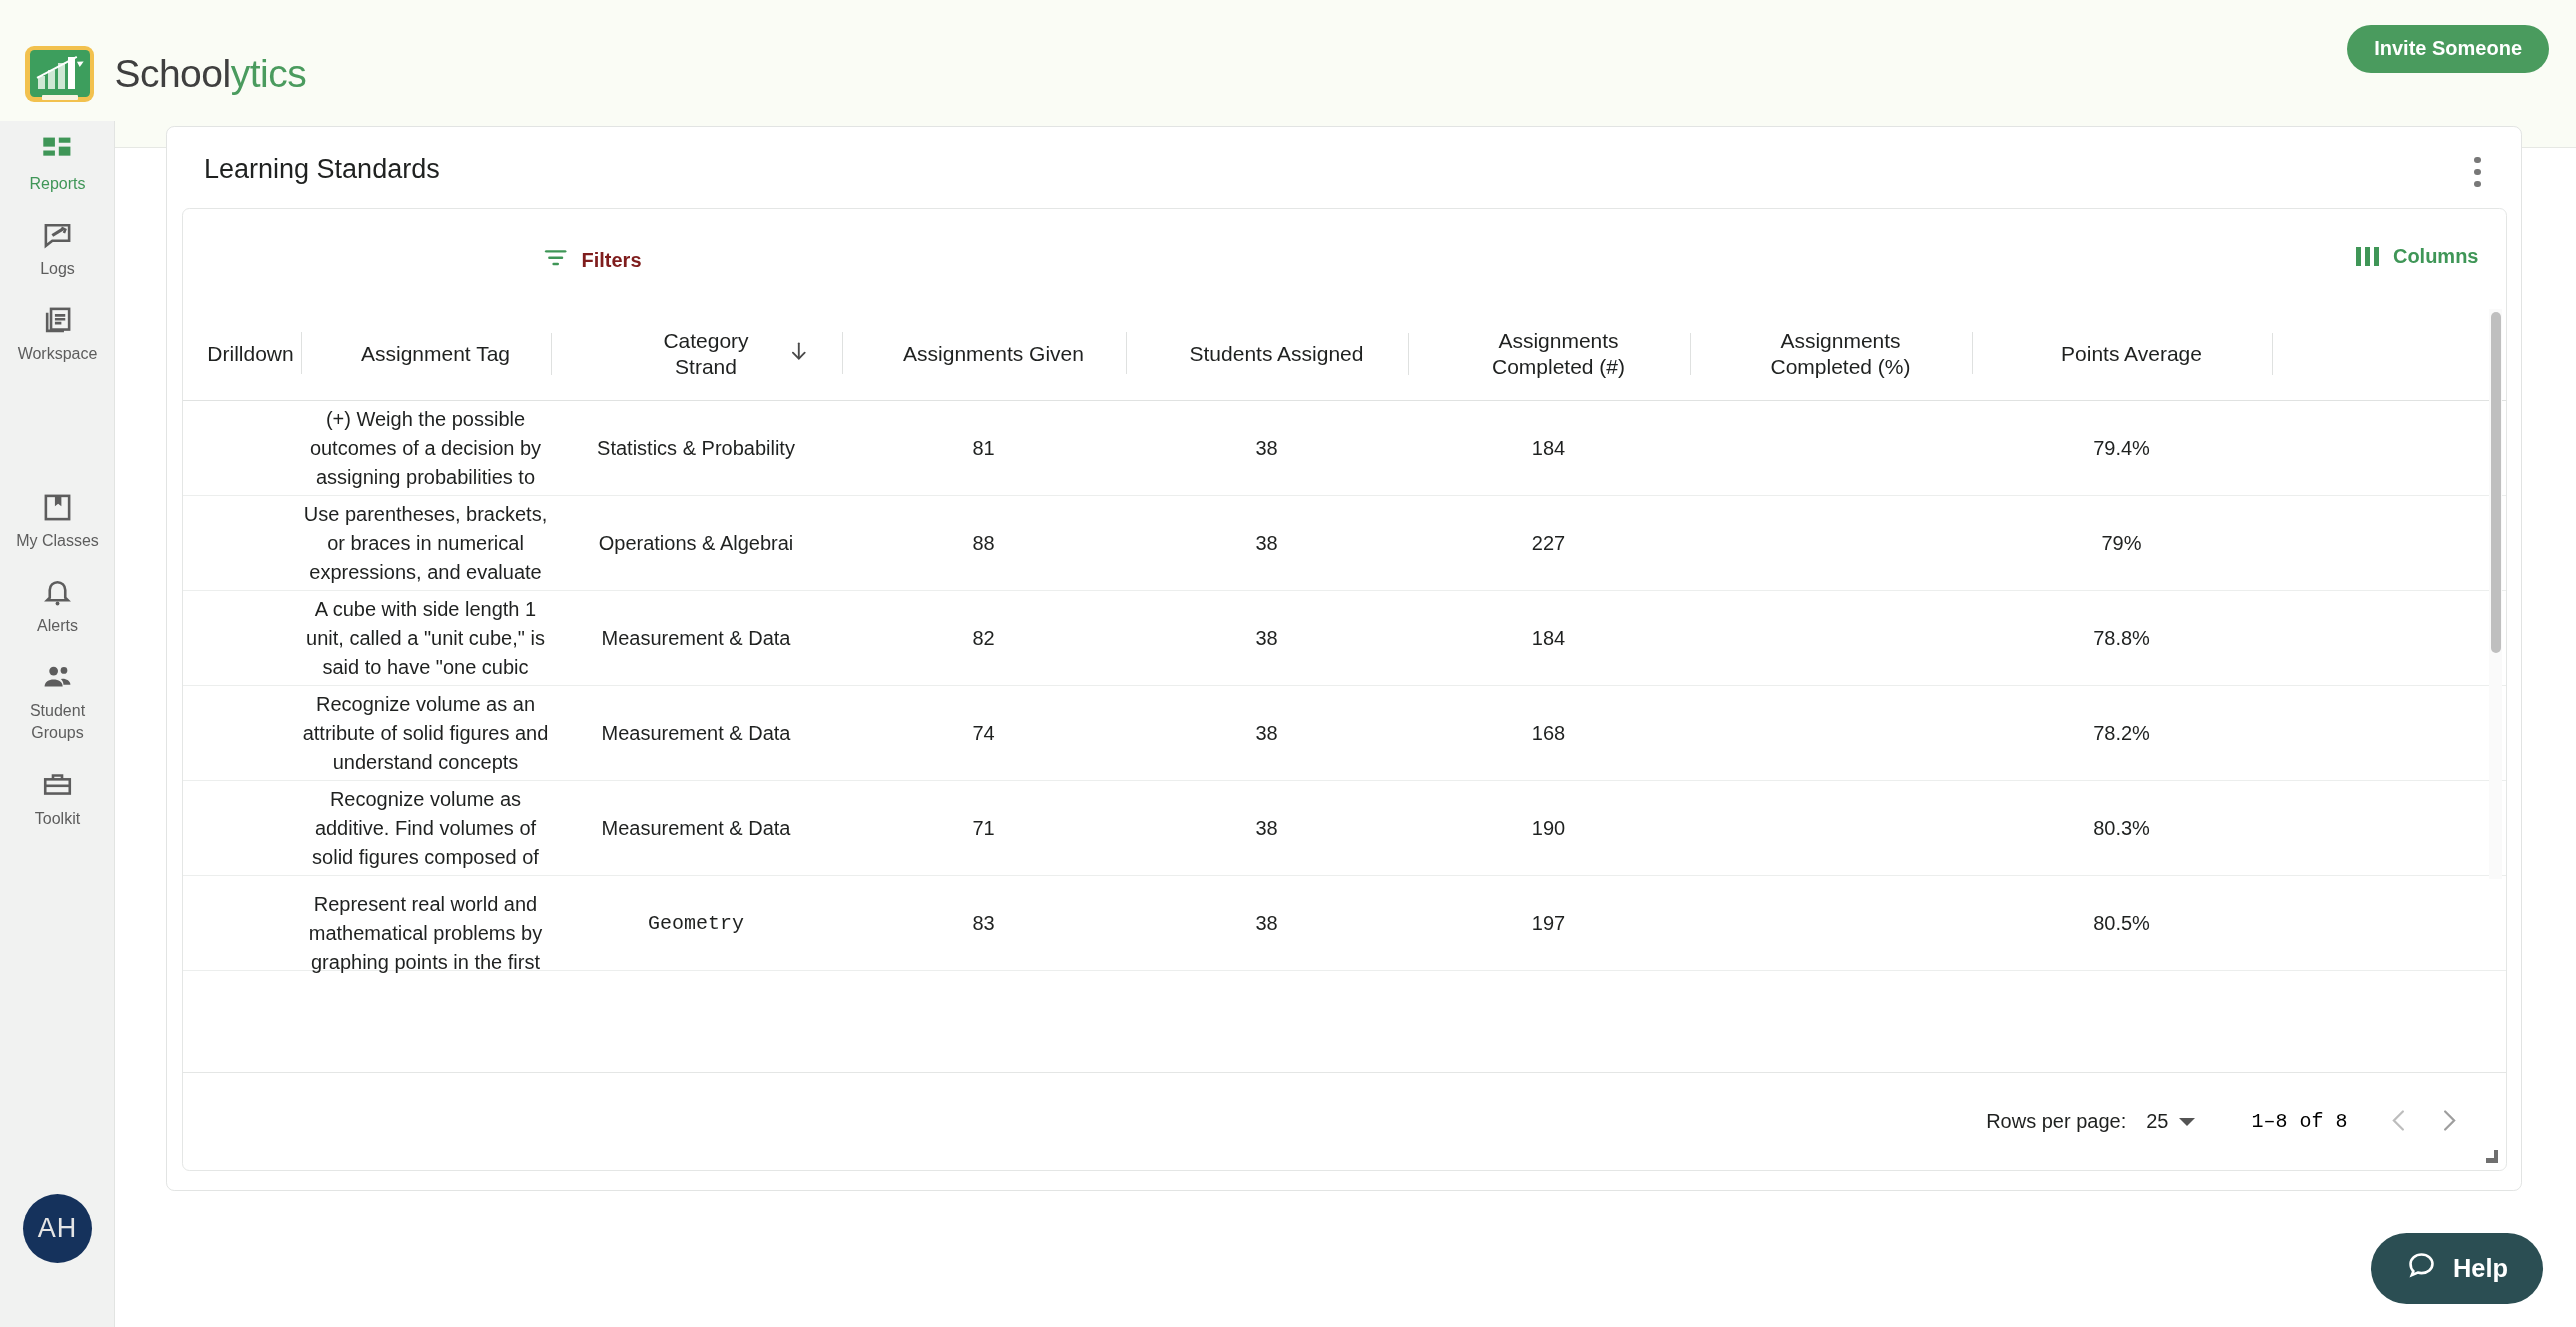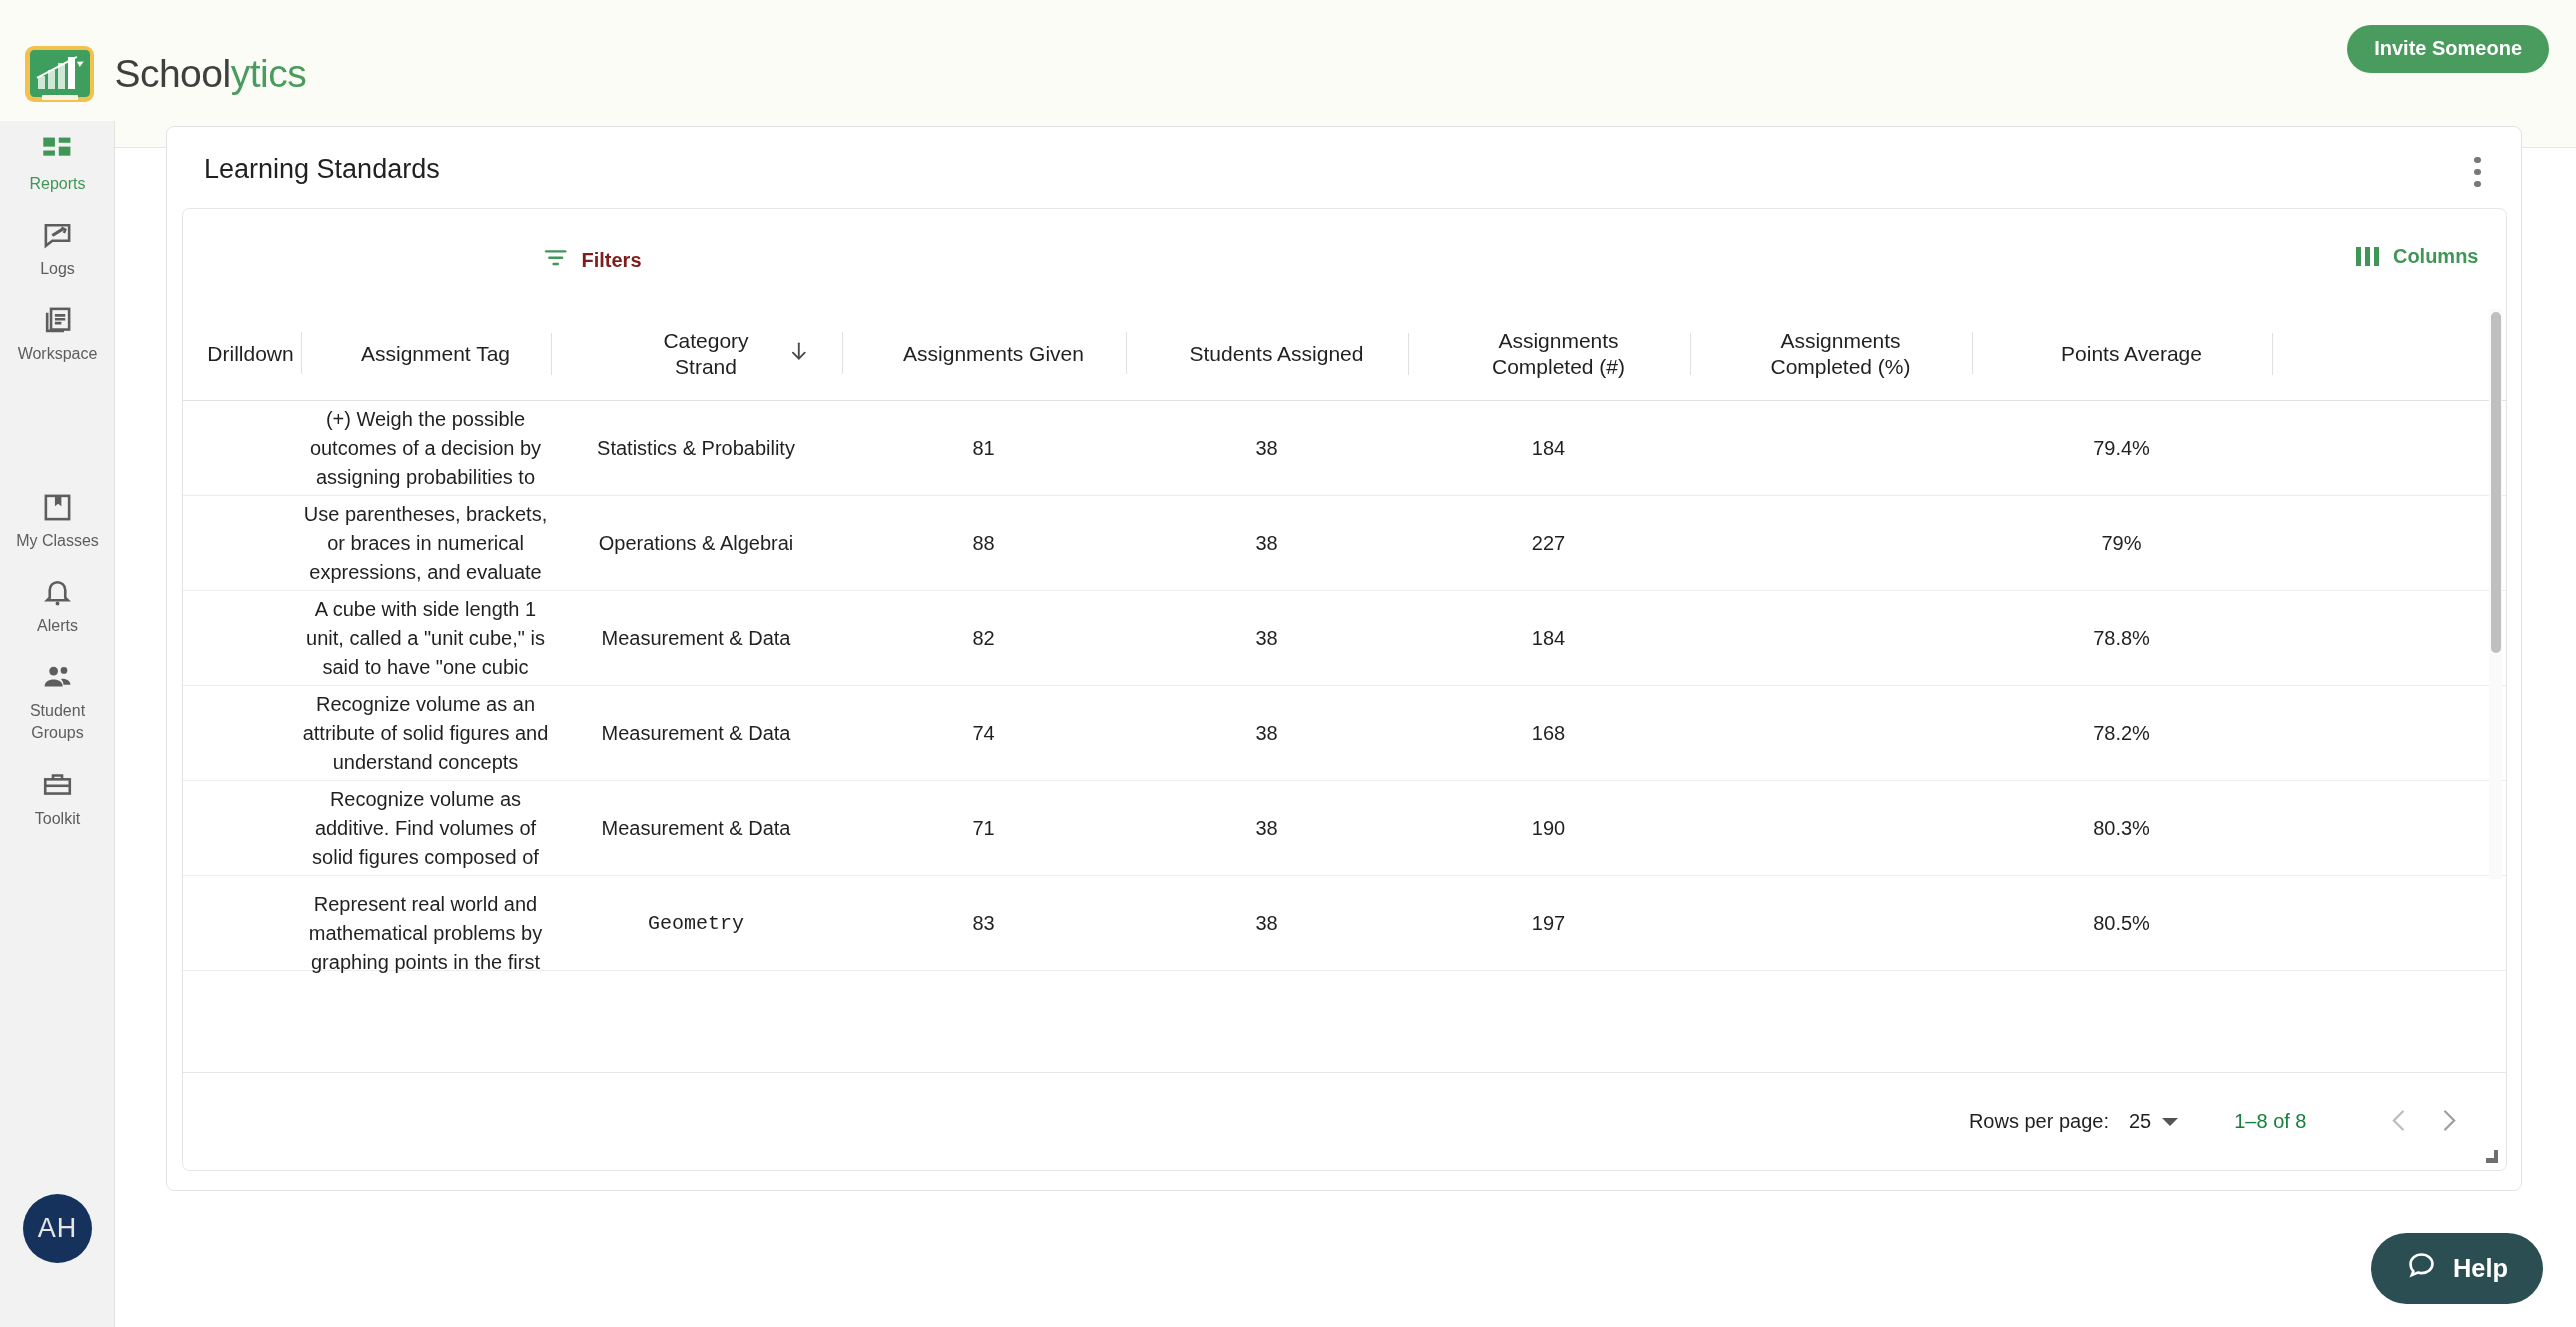--- a/index.html
+++ b/index.html
@@ -233,21 +233,21 @@
     display: flex; align-items: center; justify-content: flex-end;
     padding-right: 33px; gap: 0;
   }
   .rpp-label { font-size: 20px; color: #1f2120; }
   .rpp-select {
     display:flex; align-items:center; gap: 11px;
     margin-left: 20px; margin-right: 56px; cursor: pointer;
     font-size: 20px; color: #1f2120;
   }
   .caret-dn { width:0; height:0; border-left:8.2px solid transparent; border-right:8.2px solid transparent; border-top:8.2px solid #545454; }
-  .range-label { font-size: 20px; color: #15803d; margin-right: 68px; }
+  .range-label { font-size: 20px; color: #000000; margin-right: 27px; font-family: Liberation Mono, monospace; }
   .pg-btn {
     width: 49px; height: 49px; display:flex; align-items:center; justify-content:center;
     background:none; border:none; cursor:pointer;
   }
 
   
   .help-btn {
     position: absolute; right: 33px; bottom: 23px;
     height: 71px; padding: 0 35px;
     background: #2b4e53; color: #fff;

